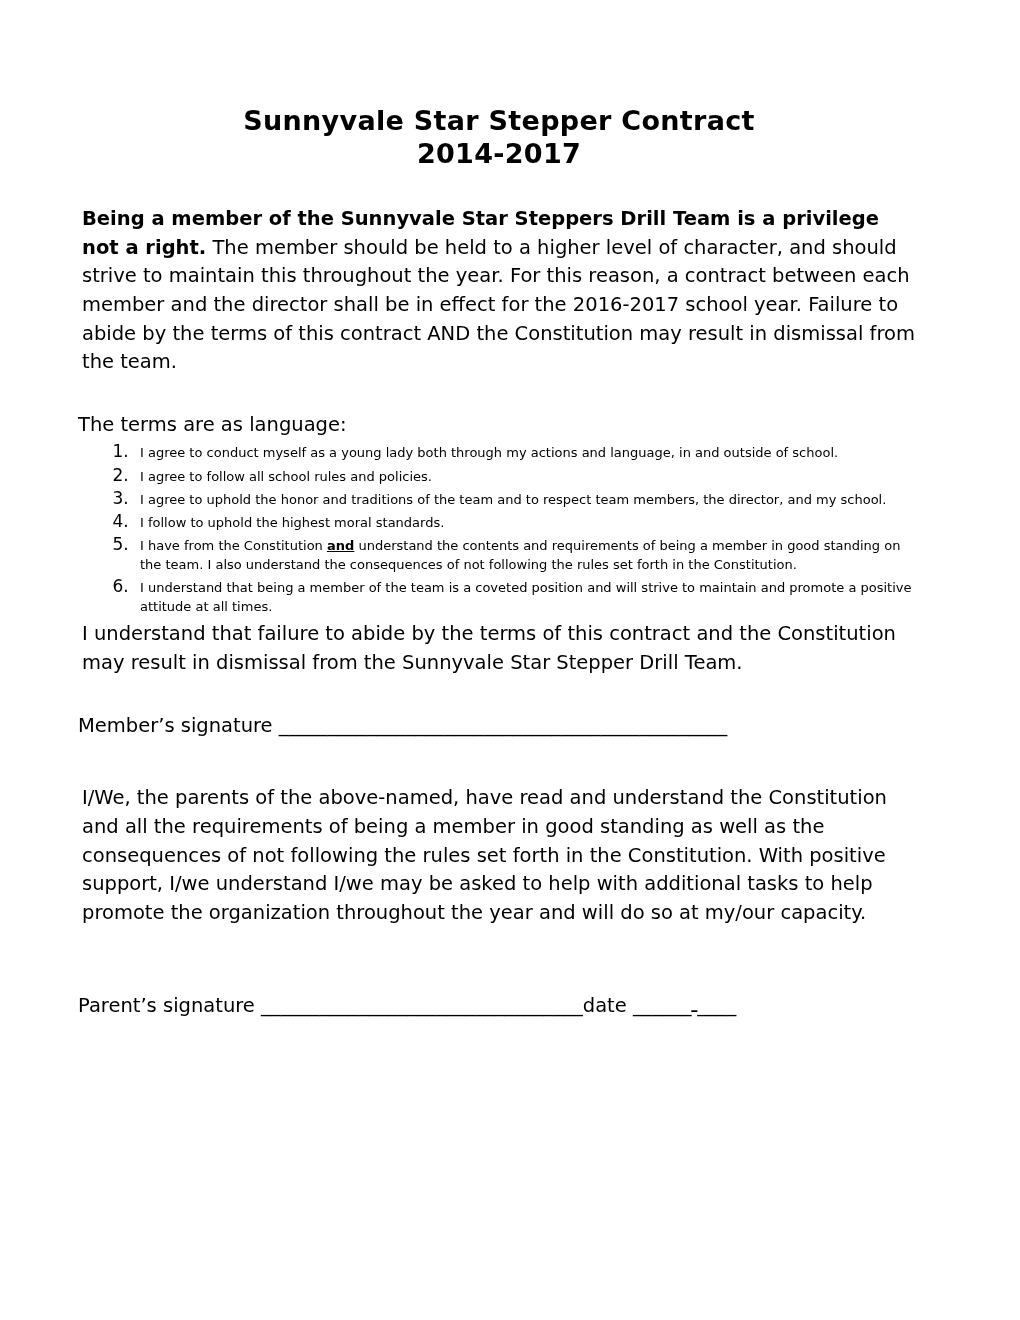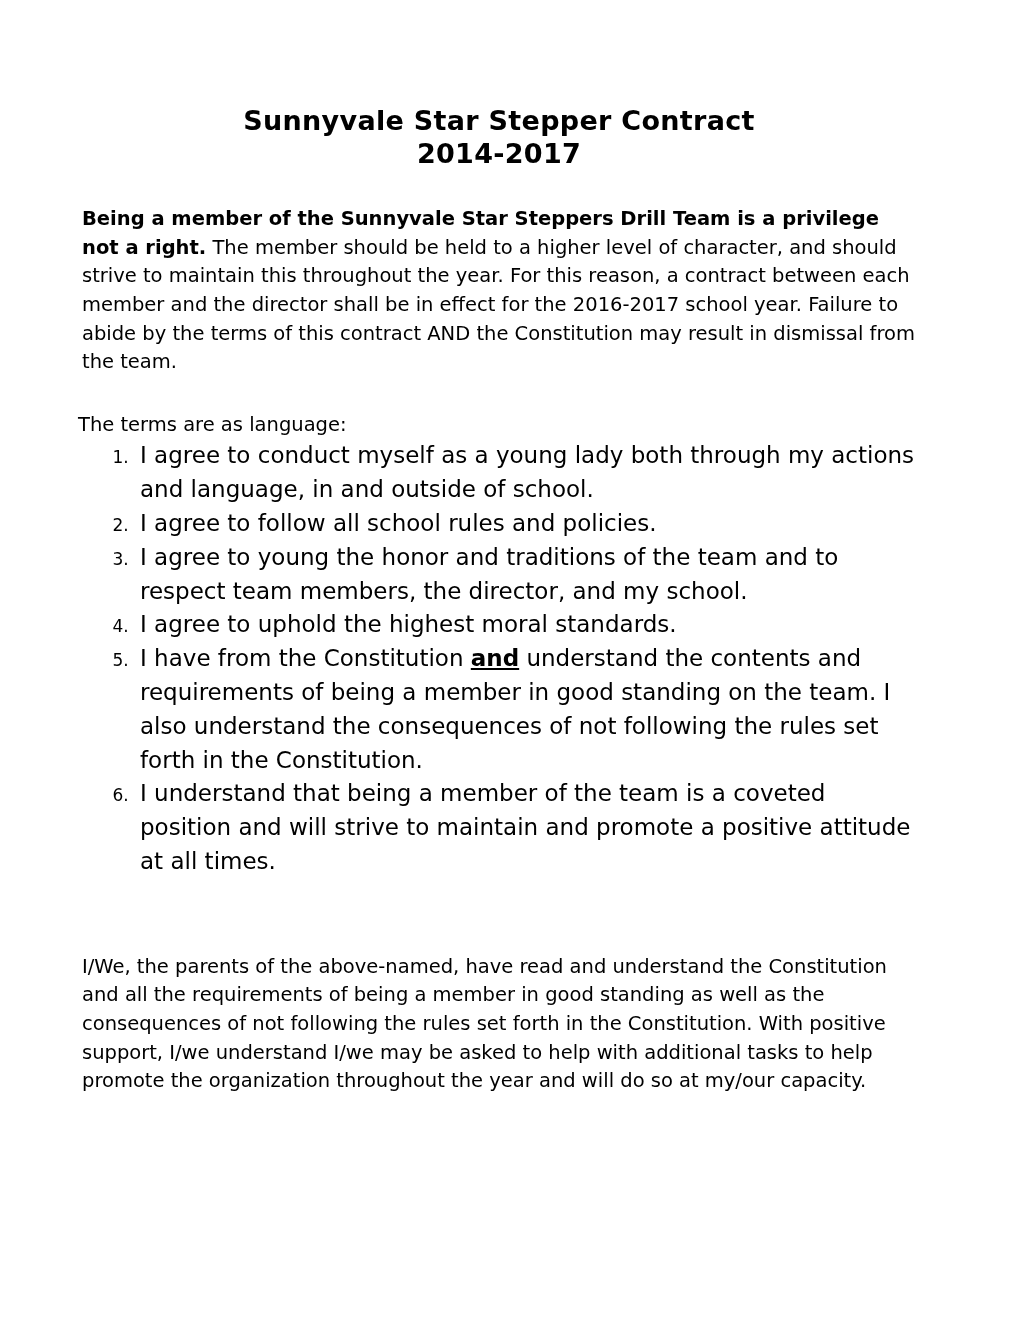--- a/index.html
+++ b/index.html
@@ -45,21 +45,21 @@
     font-weight: bold;
   }
   .terms-intro {
     font-size: 19.5px;
     line-height: 1.47;
     margin: 0;
   }
   ol.terms {
     margin: 0;
     padding-left: 56px;
-    font-size: 23px;
+    font-size: 13px;
     line-height: 1.47;
   }
   ol.terms li {
     margin: 0;
     padding-left: 6px;
   }
   ol.terms li::marker {
     font-size: 17px;
   }
   .u-bold {
@@ -87,33 +87,36 @@
 
   <p class="body-text"><span class="lead-strong">Being a member of the Sunnyvale Star Steppers Drill Team is a privilege not a right.</span><span> The member should be held to a higher level of character, and should strive to maintain this throughout the year.  For this reason, a contract between each member and the director shall be in effect for the 2016-2017 school year.  Failure to abide by the terms of this contract AND the Constitution may result in dismissal from the team.</span></p>
 
   <div class="gap-md"></div>
 
   <p class="terms-intro">The terms are as language:</p>
 
   <ol class="terms">
     <li>I agree to conduct myself as a young lady both through my actions and language, in and outside of school.</li>
     <li>I agree to follow all school rules and policies.</li>
-    <li>I agree to young the honor and traditions of the team and to respect team members, the director, and my school.</li>
-    <li>I agree to uphold the highest moral standards.</li>
+    <li>I agree to uphold the honor and traditions of the team and to respect team members, the director, and my school.</li>
+    <li>I follow to uphold the highest moral standards.</li>
     <li><span>I have from the Constitution </span><span class="u-bold">and</span><span> understand the contents and requirements of being a member in good standing on the team.  I also understand the consequences of not following the rules set forth in the Constitution.</span></li>
     <li>I understand that being a member of the team is a coveted position and will strive to maintain and promote a positive attitude at all times.</li>
   </ol>
 
+  <p class="body-text">I understand that failure to abide by the terms of this contract and the Constitution may result in dismissal from the Sunnyvale Star Stepper Drill Team.</p>
 
   <div class="gap-md"></div>
 
+  <p class="sig-line">Member’s signature ______________________________________________</p>
 
   <div class="gap-lg"></div>
 
   <p class="body-text">I/We, the parents of the above-named, have read and understand the Constitution and all the requirements of being a member in good standing as well as the consequences of not following the rules set forth in the Constitution.  With positive support, I/we understand I/we may be asked to help with additional tasks to help promote the organization throughout the year and will do so at my/our capacity.</p>
 
   <div class="gap-md"></div>
 
 
   <div class="gap-md"></div>
 
+  <p class="sig-line">Parent’s signature _________________________________date ______ـ____</p>
 
 </div>
 
 </body></html>

